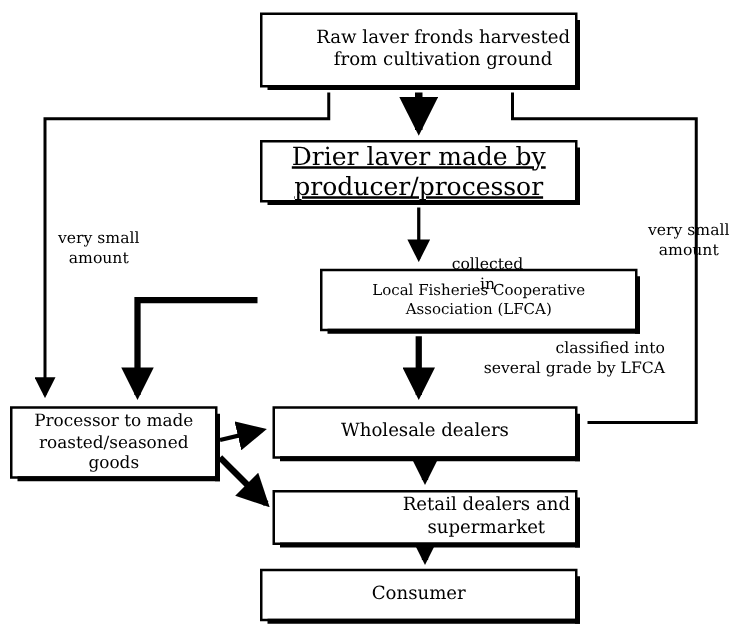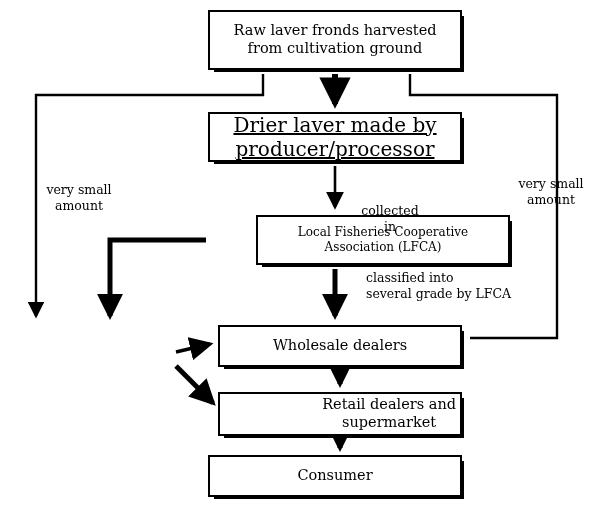--- a/index.html
+++ b/index.html
@@ -41,21 +41,21 @@
     left: 4px;
     top: 4px;
     right: -4px;
     bottom: -4px;
     border-right: 4px solid #000000;
     border-bottom: 4px solid #000000;
     pointer-events: none;
     z-index: -1;
   }
 
-  #n-raw      { left: 208px; top: 10px;  width: 254px; height: 60px;  font-size: 14.5px; }
+  #n-raw      { left: 208px; top: 10px;  width: 254px; height: 60px;  font-size: 14.5px; justify-content: flex-end; }
   #n-drier    { left: 208px; top: 112px; width: 254px; height: 50px;  font-size: 20px; text-decoration: underline; }
   #n-lfca     { left: 208px; top: 215px; width: 254px; height: 50px;  font-size: 12px; margin-left: 48px; }
   #n-processor{ left: 8px;   top: 325px; width: 166px; height: 58px;  font-size: 13.5px; }
   #n-wholesale{ left: 218px; top: 325px; width: 244px; height: 42px;  font-size: 14.5px; text-align: center; }
   #n-retail   { left: 218px; top: 392px; width: 244px; height: 44px;  font-size: 14.5px; justify-content: flex-end; }
   #n-consumer { left: 208px; top: 455px; width: 254px; height: 42px;  font-size: 14.5px; }
 
   
   #wires {
     position: absolute;
@@ -70,21 +70,21 @@
     color: #000000;
     font-size: 12.5px;
     line-height: 1.25;
     text-align: center;
     white-space: pre-line;
     z-index: 6;
   }
   #lbl-vsa-left  { left: 34px;  top: 182px; width: 90px; }
   #lbl-vsa-right { left: 508px; top: 176px; width: 86px; }
   #lbl-collected { left: 352px; top: 174px; width: 76px; text-align: center; margin-top: 29px; }
-  #lbl-classified{ left: 366px; top: 270px; width: 166px; text-align: left; }
+  #lbl-classified{ left: 366px; top: 270px; width: 166px; text-align: right; }
 </style>
 </head>
 <body>
 
 <div id="canvas">
 
   <svg id="wires" viewBox="0 0 600 510" xmlns="http://www.w3.org/2000/svg">
     <defs>
       <marker id="ah-thick" viewBox="0 0 10 10" refX="8.5" refY="5" markerWidth="5.2" markerHeight="5.2" orient="auto-start-reverse">
         <path d="M 0 0 L 10 5 L 0 10 z" fill="#000000"></path>
@@ -143,20 +143,25 @@
   <div class="node" id="n-drier">
     <span class="label">Drier laver made by
 producer/processor</span>
   </div>
 
   <div class="node" id="n-lfca">
     <span class="label">Local Fisheries Cooperative
 Association (LFCA)</span>
   </div>
 
+  <div class="node" id="n-processor">
+    <span class="label">Processor to made
+roasted/seasoned
+goods</span>
+  </div>
 
   <div class="node" id="n-wholesale">
     <span class="label">Wholesale dealers</span>
   </div>
 
   <div class="node" id="n-retail">
     <span class="label">Retail dealers and
 supermarket</span>
   </div>
 

